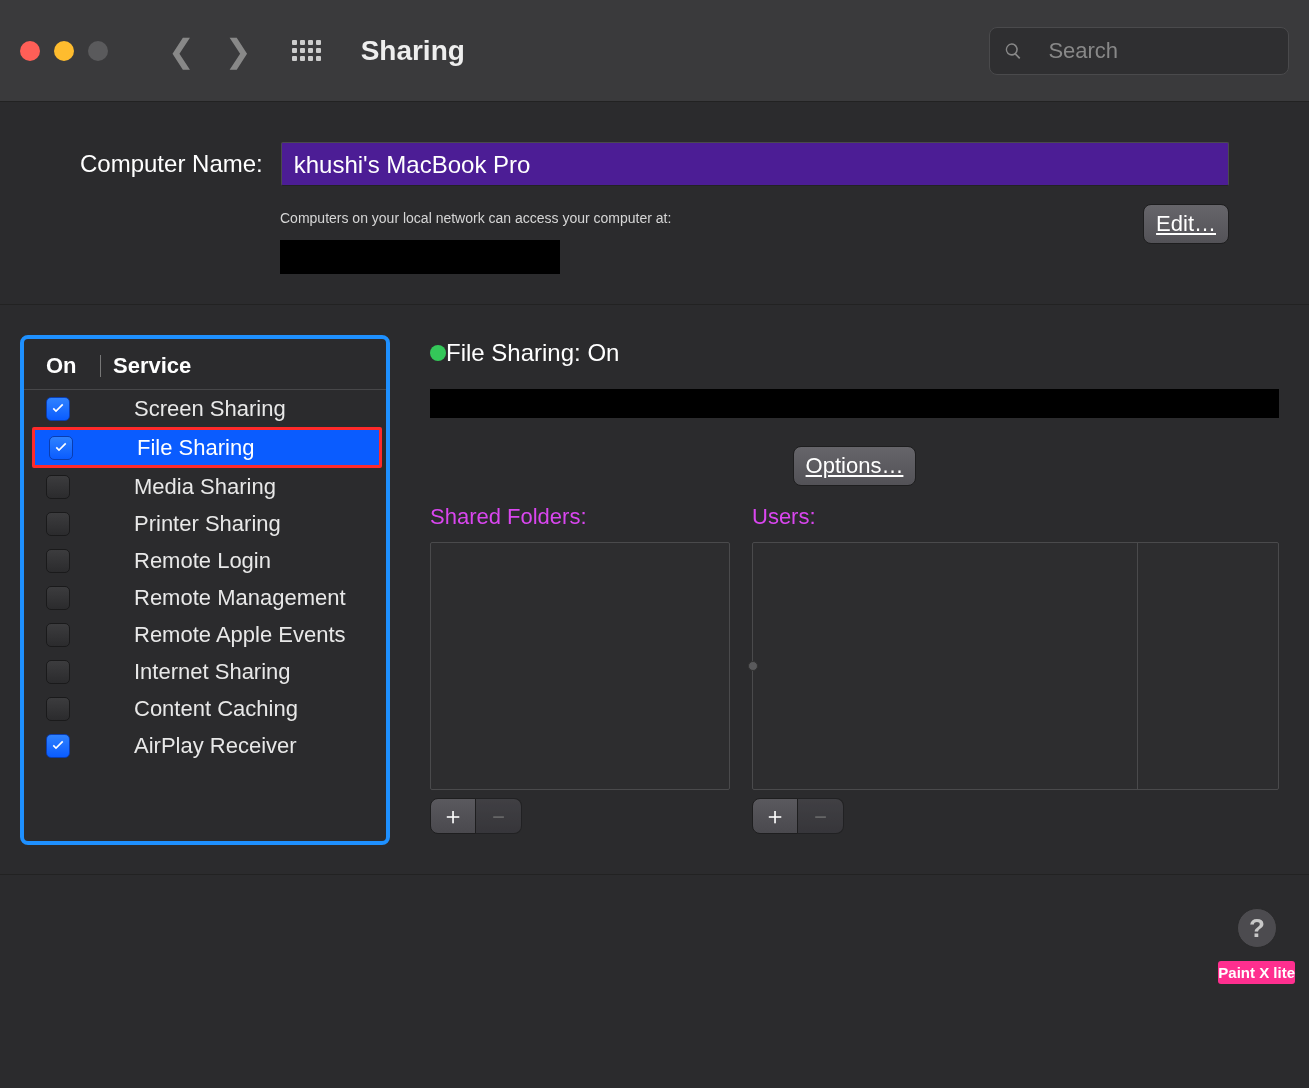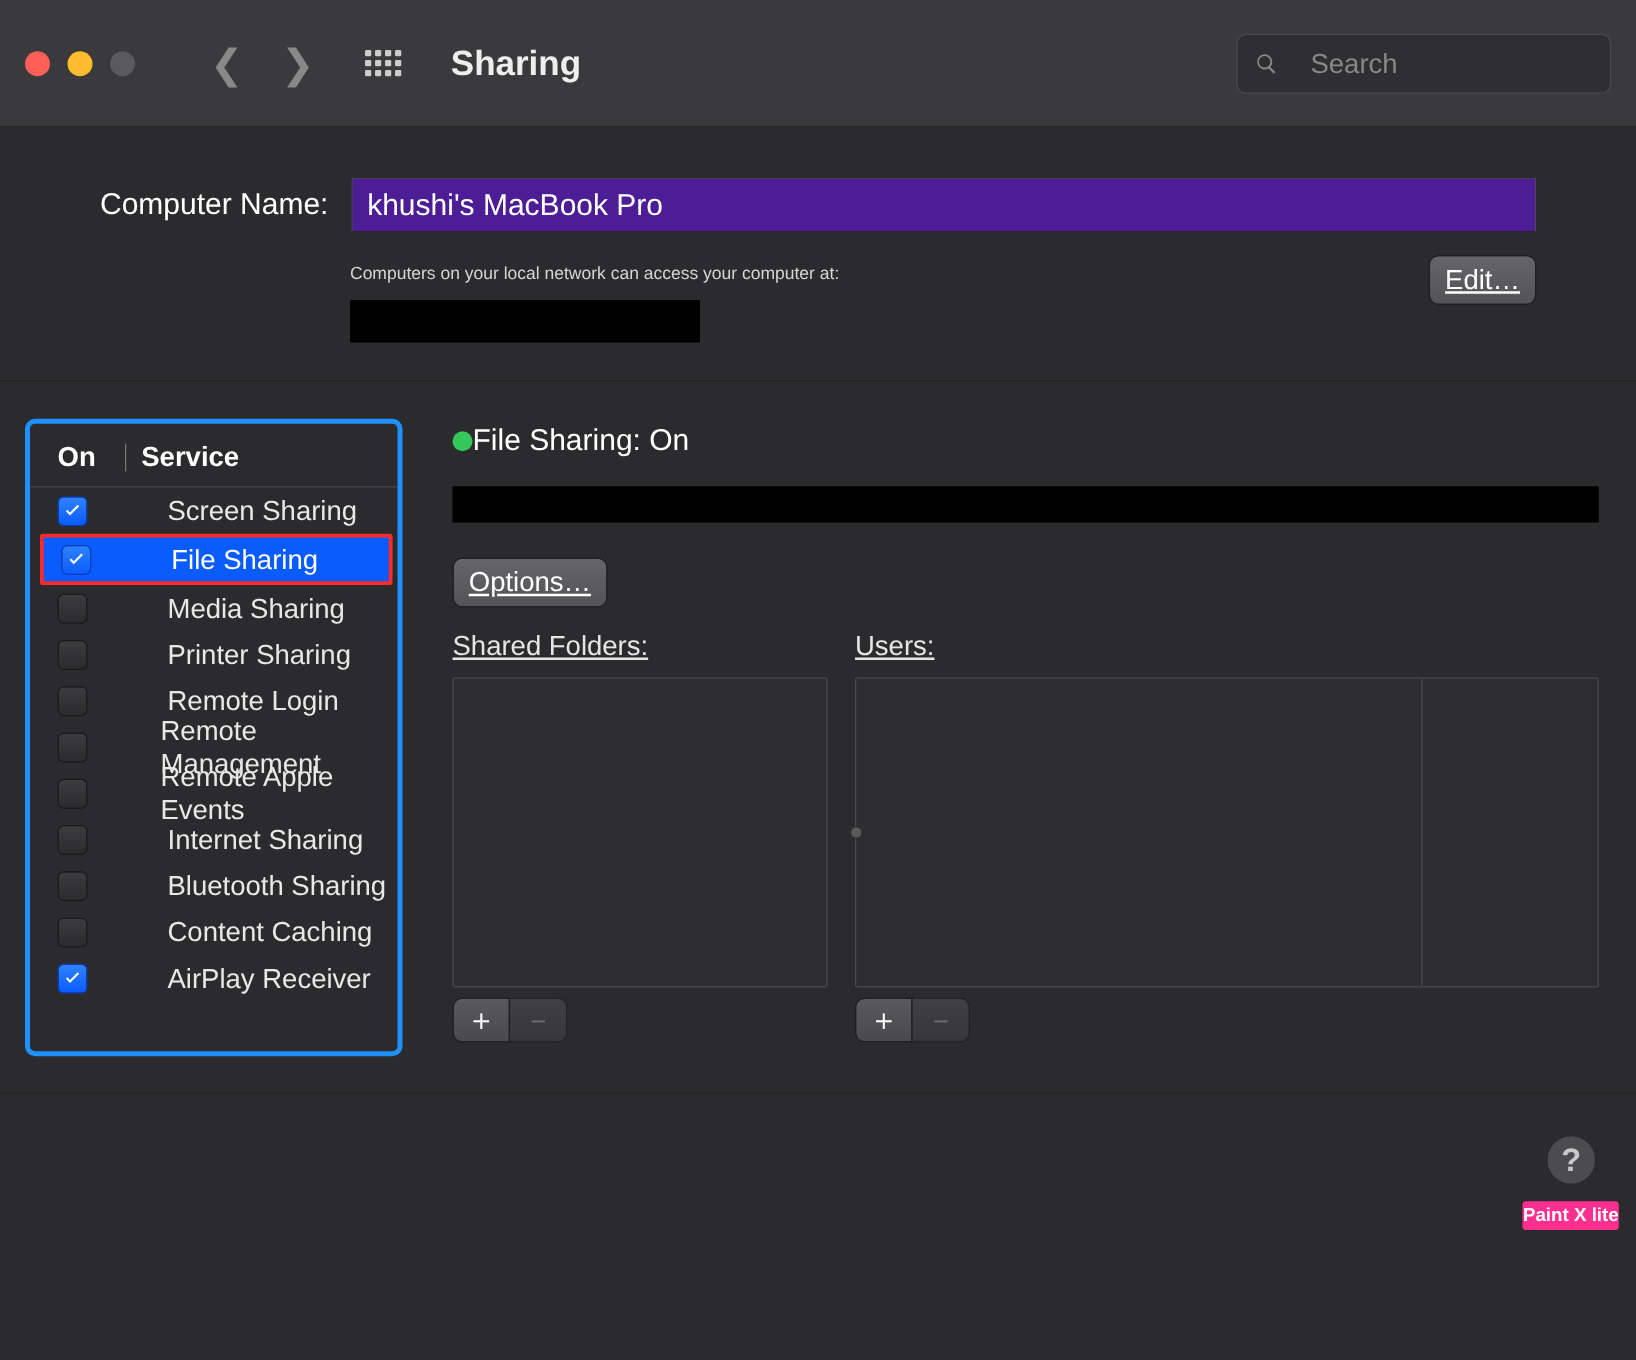--- a/index.html
+++ b/index.html
@@ -88,21 +88,21 @@
   .main {
     display: flex;
     padding: 30px 30px 40px 20px;
     gap: 40px;
     border-bottom: 1px solid #222;
     height: 570px;
   }
   .service-wrap {
     border: 4px solid #1e90ff;
     border-radius: 8px;
-    width: 302px;
+    width: 370px;
     padding: 0;
     overflow: hidden;
     height: 510px;
   }
   .service-header {
     display:flex; align-items:center;
     padding: 14px 20px 10px 22px;
     font-weight: 700; color:#fff; font-size: 22px;
     border-bottom: 1px solid #474749;
   }
@@ -140,24 +140,24 @@
     border: 1px solid #0a3db0;
   }
   .checkbox svg { width: 16px; height: 16px; display:none; }
   .checkbox.checked svg { display:block; }
 
   .detail { flex:1; display:flex; flex-direction:column; }
   .status-row { display:flex; align-items:center; gap: 0; margin-top: 4px; }
   .status-dot { width:16px; height:16px; border-radius:50%; background:#34c759; }
   .status-text { font-size: 24px; color:#fff; }
   .redact-wide { margin-top: 22px; height: 48px; background:#000; width: 100%; }
-  .options-row { display:flex; justify-content:flex-start; margin-top: 28px; }
+  .options-row { display:flex; justify-content:center; margin-top: 28px; }
   .lists-row { display:flex; gap: 22px; margin-top: 18px; }
   .list-col { flex:1; display:flex; flex-direction:column; }
-  .list-col .list-label { color:#e5e5e5; font-size: 22px; margin-bottom: 12px; text-decoration: underline; }
+  .list-col .list-label { color:#d946ef; font-size: 22px; margin-bottom: 12px; }
   .list-box {
     flex:1; min-height: 248px;
     border: 1px solid #4a4a4c;
     background: #2d2d2f;
     border-radius: 2px;
     position: relative;
   }
   .users-box { display:flex; }
   .users-box .left { flex:1; border-right: 1px solid #4a4a4c; }
   .users-box .right { width: 140px; }
@@ -305,26 +305,20 @@
         <div class="service-row">
           <div class="check-cell">
             <div class="checkbox"></div>
           </div>
           <div class="svc-label">Internet Sharing</div>
         </div>
         <div class="service-row">
           <div class="check-cell">
             <div class="checkbox"></div>
           </div>
-          <div class="svc-label">Bluetooth Sharing</div>
-        </div>
-        <div class="service-row">
-          <div class="check-cell">
-            <div class="checkbox"></div>
-          </div>
           <div class="svc-label">Content Caching</div>
         </div>
         <div class="service-row">
           <div class="check-cell">
             <div class="checkbox checked">
               <svg viewBox="0 0 24 24">
                 <path fill="#fff" d="M20 6L9 17l-5-5 1.8-1.8L9 13.4 18.2 4.2z"></path>
               </svg>
             </div>
           </div>

